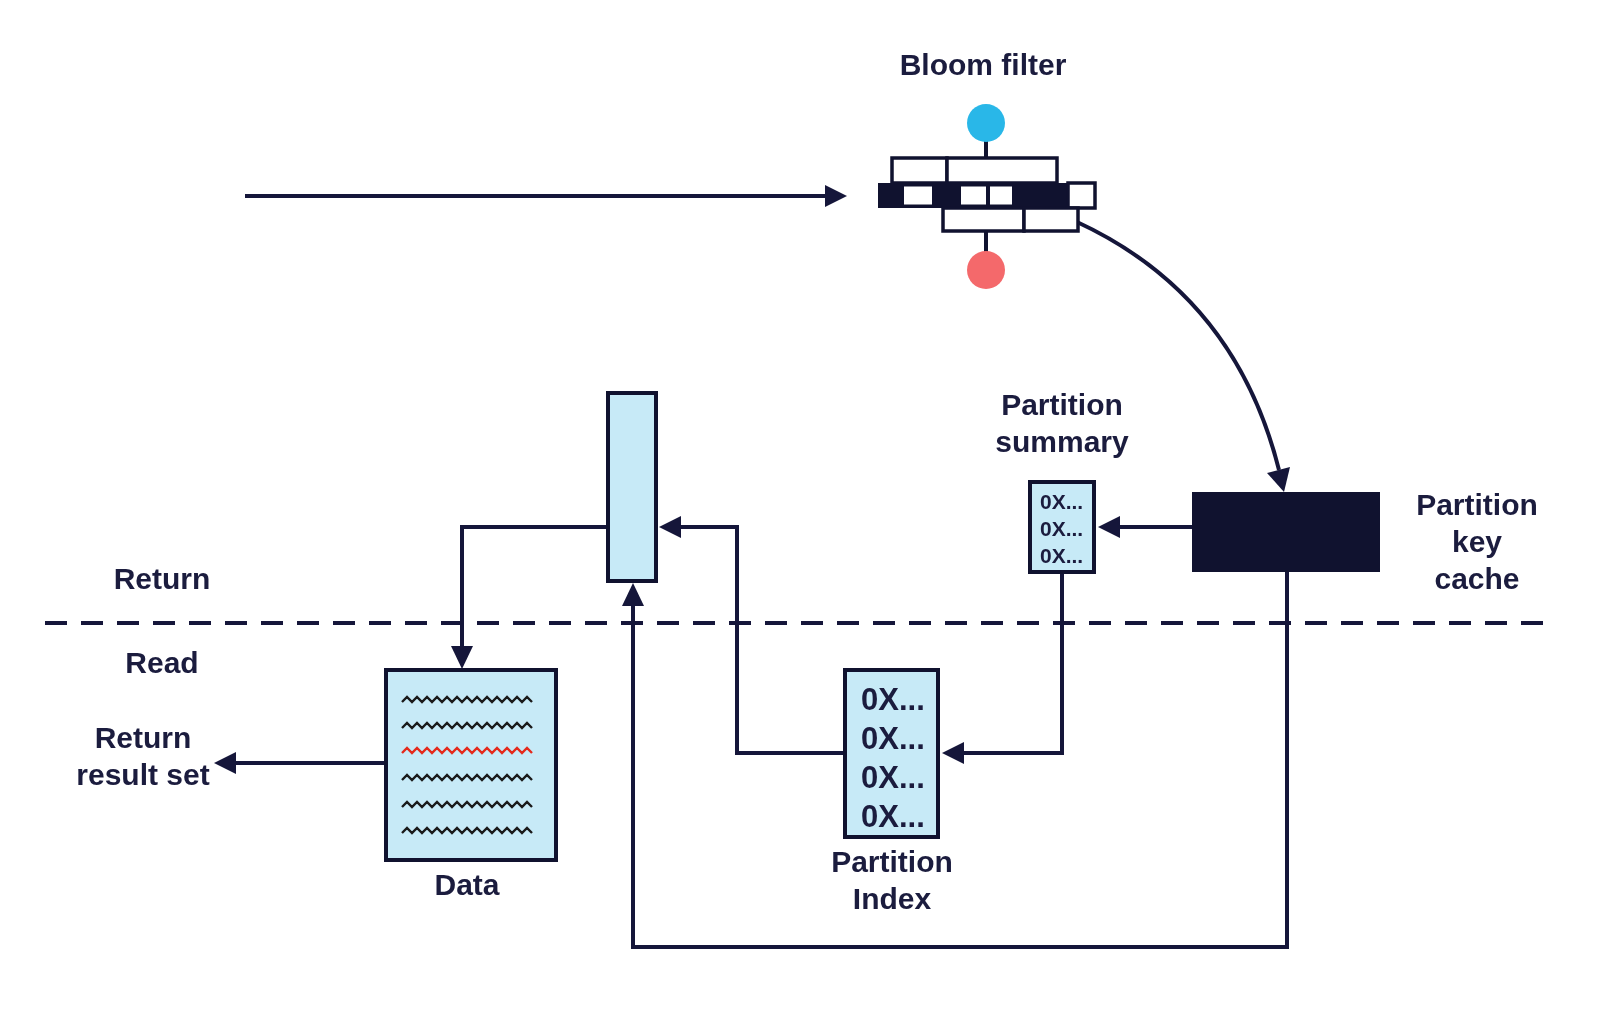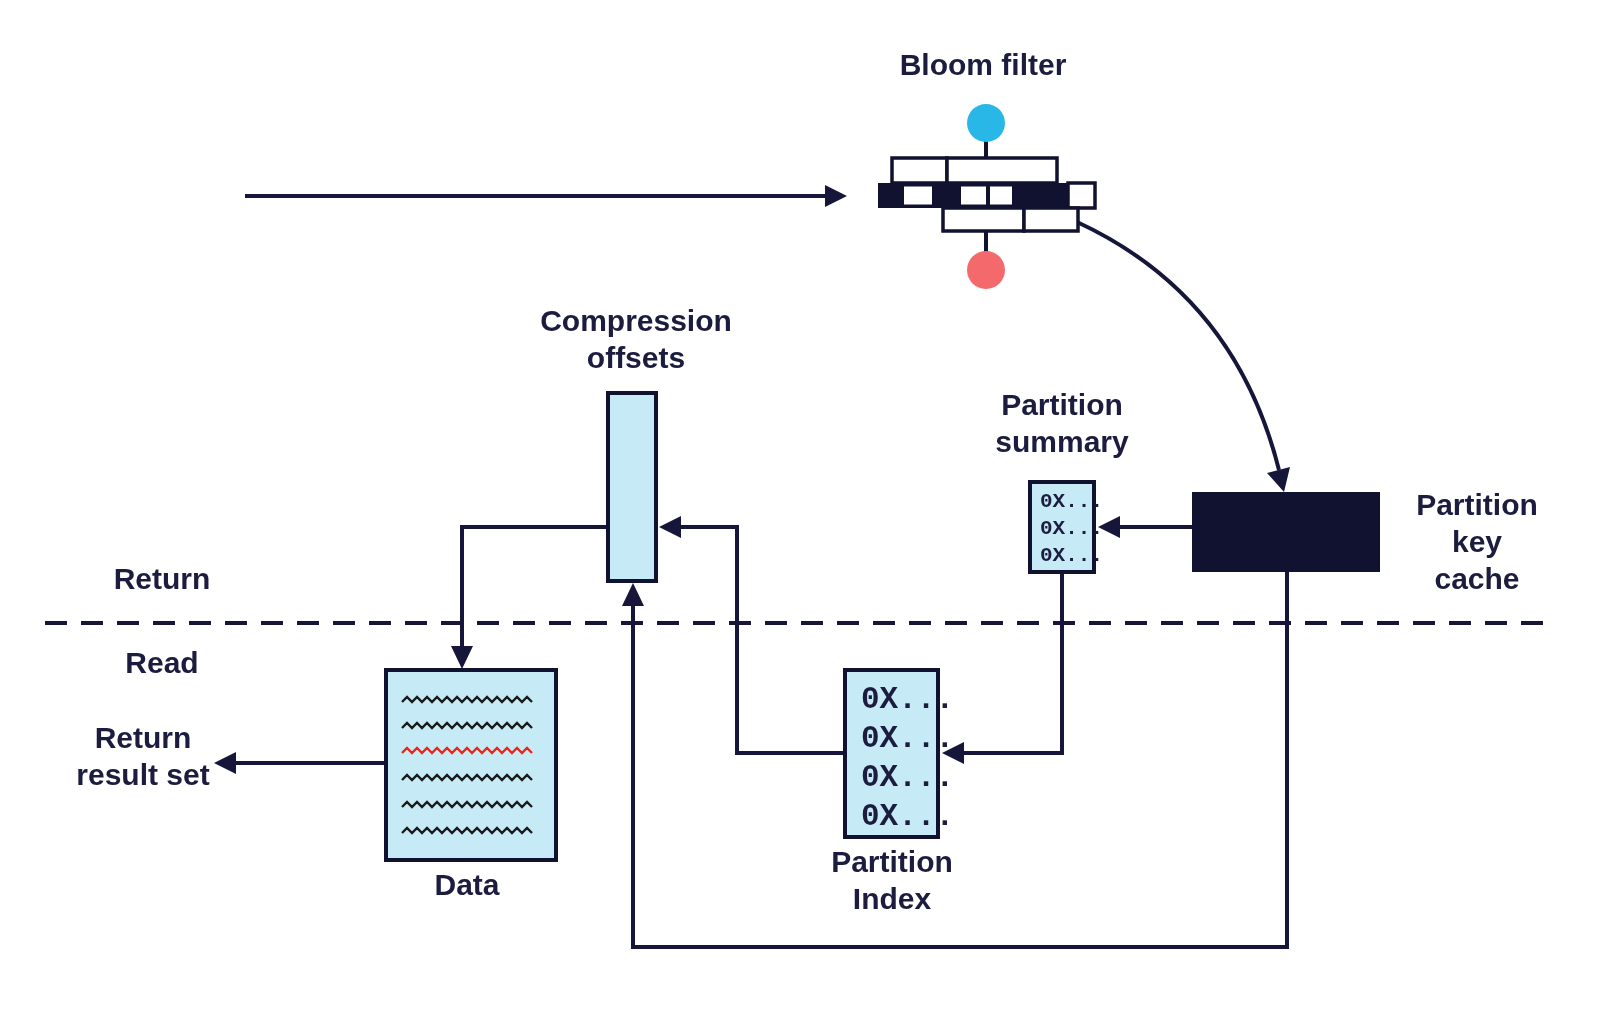--- a/index.html
+++ b/index.html
@@ -13,21 +13,21 @@
   .fl{fill:var(--line);stroke:none;}
   .cell{fill:#ffffff;stroke:var(--navy);stroke-width:3.5;}
   .dash{stroke-dasharray:22 14;}
   .label{
     position:absolute;transform:translateX(-50%);
     text-align:center;white-space:pre-line;
     color:var(--ink);font-weight:700;font-size:30px;line-height:37px;
   }
   .box{position:absolute;box-sizing:border-box;border:4px solid var(--navy);background:var(--box-fill);}
   .box.solid{background:var(--navy);border:none;}
-  .entry{color:var(--ink);font-weight:700;font-family:Liberation Mono, monospace;}
+  .entry{color:var(--ink);font-weight:700;}
   .summary-entries{padding:4px 0 0 8px;font-size:21px;line-height:27px;}
   .index-entries{padding:8px 0 0 14px;font-size:31px;line-height:39px;}
   .sqk{stroke:var(--squiggle);fill:none;stroke-width:2.4;}
   .sqr{stroke:var(--squiggle-red);fill:none;stroke-width:2.4;}
 </style>
 </head>
 <body>
 
 <div class="canvas">
 
@@ -89,22 +89,20 @@
       <rect class="cell" x="1068" y="183" width="27" height="25"></rect>
 
       <rect class="cell" x="943" y="208" width="81" height="23"></rect>
       <rect class="cell" x="1024" y="208" width="54" height="23"></rect>
       <circle cx="986" cy="123" r="19" fill="var(--cyan)"></circle>
       <circle cx="986" cy="270" r="19" fill="var(--red)"></circle>
     </g>
   </svg>
 
   <div class="label" style="left:983px;top:46px;">Bloom filter</div>
-  <div class="label" style="left:636px;top:302px;">Compression
-offsets</div>
   <div class="label" style="left:1062px;top:386px;">Partition
 summary</div>
   <div class="label" style="left:1477px;top:486px;">Partition
 key cache</div>
   <div class="label" style="left:162px;top:560px;">Return</div>
   <div class="label" style="left:162px;top:644px;">Read</div>
   <div class="label" style="left:120px;top:719px;margin-left:23px;">Return
 result set</div>
   <div class="label" style="left:467px;top:866px;text-align:right;">Data</div>
   <div class="label" style="left:892px;top:843px;">Partition

